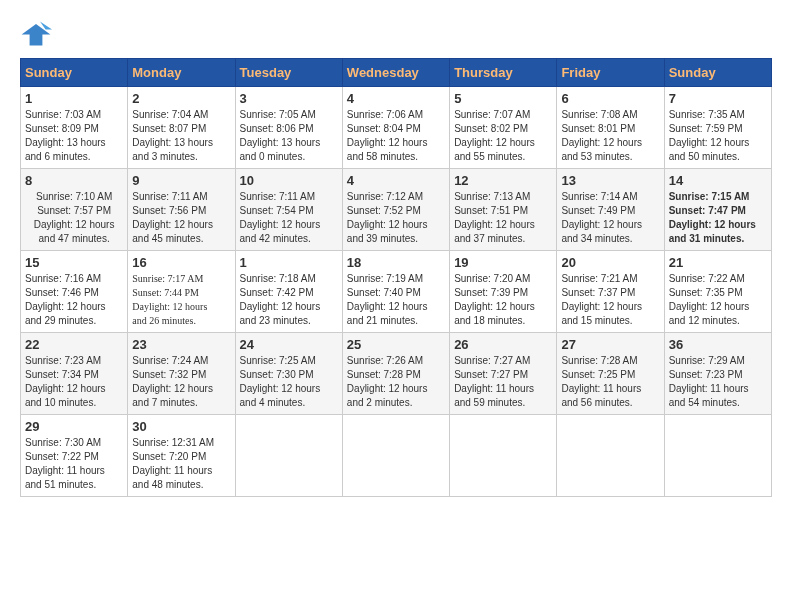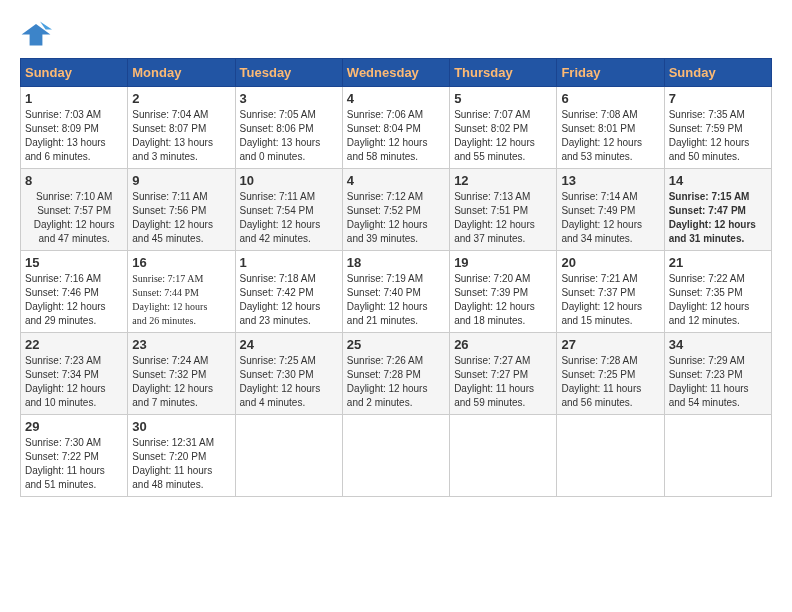--- a/index.html
+++ b/index.html
@@ -309,21 +309,21 @@
 and 59 minutes.</div>
         </td>
         <td>
           <span class="day-num">27</span>
           <div class="day-info" style="white-space: pre-line;">Sunrise: 7:28 AM
 Sunset: 7:25 PM
 Daylight: 11 hours
 and 56 minutes.</div>
         </td>
         <td>
-          <span class="day-num">34</span>
+          <span class="day-num">36</span>
           <div class="day-info" style="white-space: pre-line;">Sunrise: 7:29 AM
 Sunset: 7:23 PM
 Daylight: 11 hours
 and 54 minutes.</div>
         </td>
       </tr>
       <tr>
         <td>
           <span class="day-num">29</span>
           <div class="day-info" style="white-space: pre-line;">Sunrise: 7:30 AM

